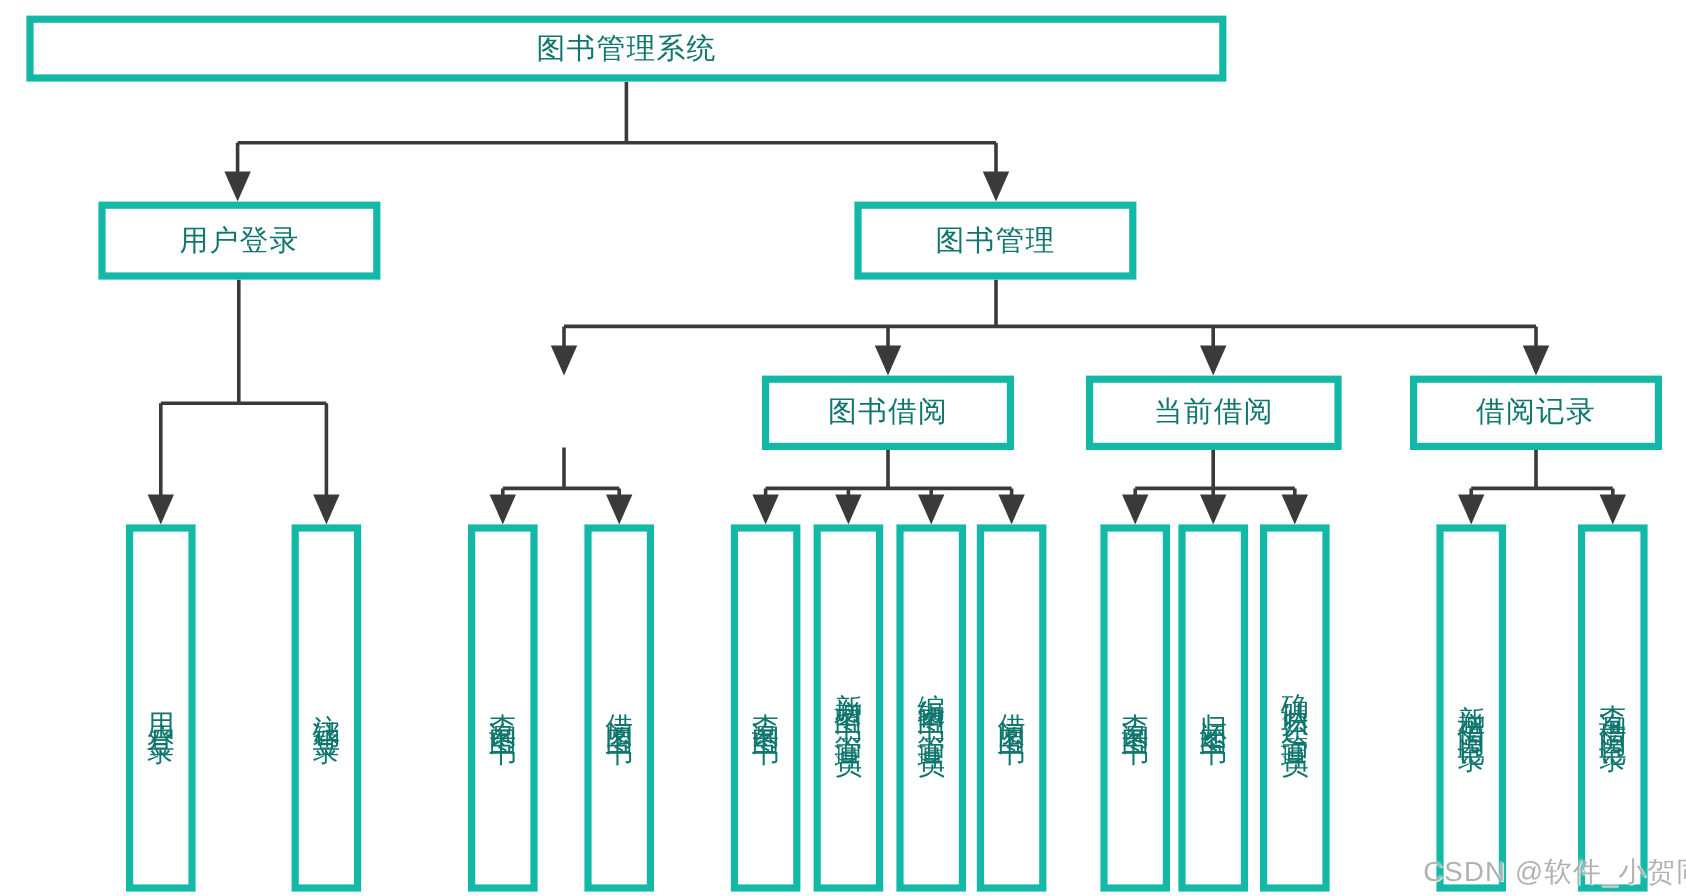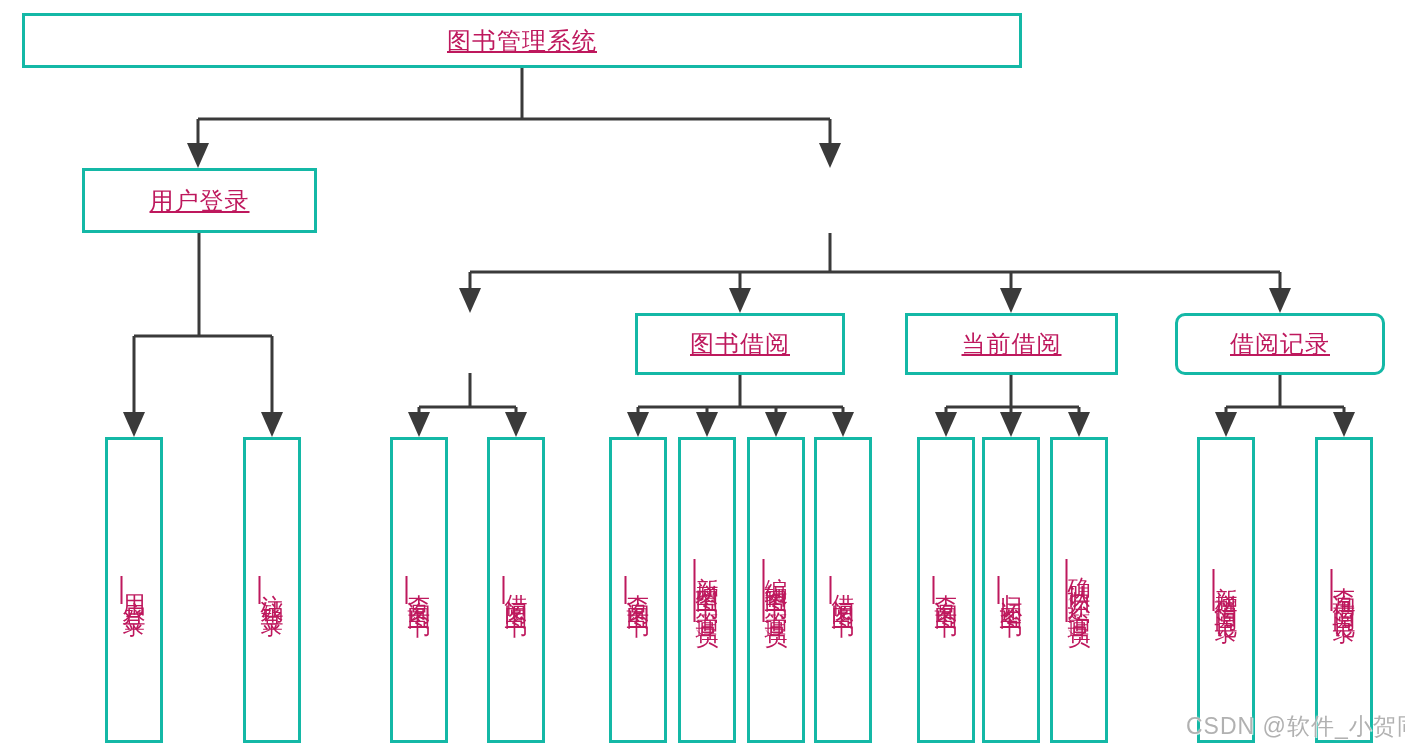--- a/index.html
+++ b/index.html
@@ -18,31 +18,30 @@
   #edges {
     position: absolute;
     left: 0;
     top: 0;
     width: 1405px;
     height: 747px;
   }
   .hbox, .vbox {
     position: absolute;
     box-sizing: border-box;
-    border: 3px solid #14b8a6;
+    border: 6px solid #14b8a6;
     background: #ffffff;
-    color: #be185d;
+    color: #0f766e;
     display: flex;
     align-items: center;
     justify-content: center;
     font-size: 24px;
     line-height: 1;
     white-space: nowrap;
     z-index: 2;
-    text-decoration: underline;
   }
   .hbox {
     letter-spacing: 1px;
   }
   .vbox {
     writing-mode: vertical-rl;
     text-orientation: mixed;
     letter-spacing: 7px;
     font-size: 23px;
   }
@@ -99,24 +98,25 @@
       <polygon points="1000,412 1022,412 1011,437"></polygon>
       <polygon points="1068,412 1090,412 1079,437"></polygon>
       <polygon points="1215,412 1237,412 1226,437"></polygon>
       <polygon points="1333,412 1355,412 1344,437"></polygon>
     </g>
   </svg>
 
   <div class="hbox" style="left:22px; top:13px; width:1000px; height:55px;">图书管理系统</div>
 
   <div class="hbox" style="left:82px; top:168px; width:235px; height:65px;">用户登录</div>
+  <div class="hbox" style="left:712px; top:168px; width:235px; height:65px;">图书管理</div>
 
   <div class="hbox" style="left:905px; top:313px; width:213px; height:62px;">当前借阅</div>
   <div class="hbox" style="left:635px; top:313px; width:210px; height:62px;">图书借阅</div>
-  <div class="hbox" style="left:1175px; top:313px; width:210px; height:62px;border-radius:10px;">借阅记录</div>
+  <div class="hbox" style="left:1175px; top:313px; width:210px; height:62px;">借阅记录</div>
 
   <div class="vbox" style="left:105px; top:437px; width:58px; height:306px;">用户登录</div>
   <div class="vbox" style="left:243px; top:437px; width:58px; height:306px;">注销登录</div>
 
   <div class="vbox" style="left:390px; top:437px; width:58px; height:306px;">查询图书</div>
   <div class="vbox" style="left:487px; top:437px; width:58px; height:306px;">借阅图书</div>
 
   <div class="vbox" style="left:609px; top:437px; width:58px; height:306px;">查询图书</div>
   <div class="vbox" style="left:678px; top:437px; width:58px; height:306px;">新增图书（管理员）</div>
   <div class="vbox" style="left:747px; top:437px; width:58px; height:306px;">编辑图书（管理员）</div>

